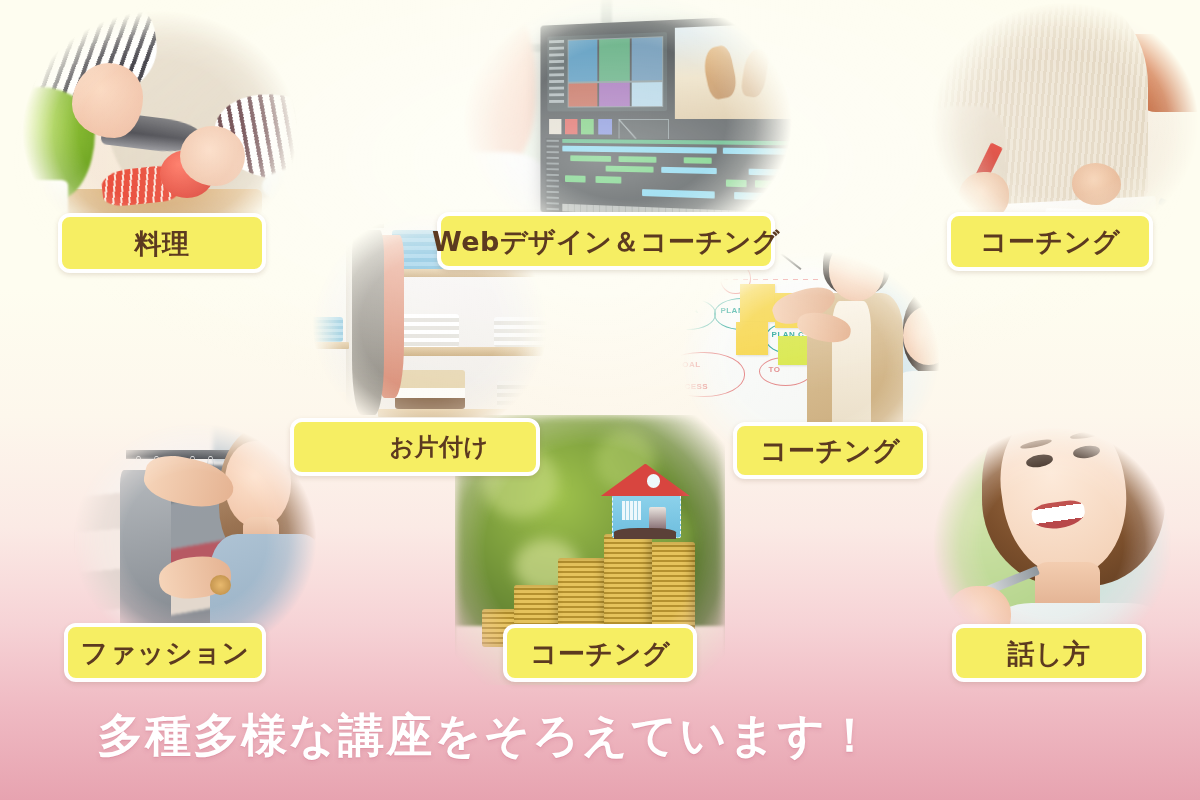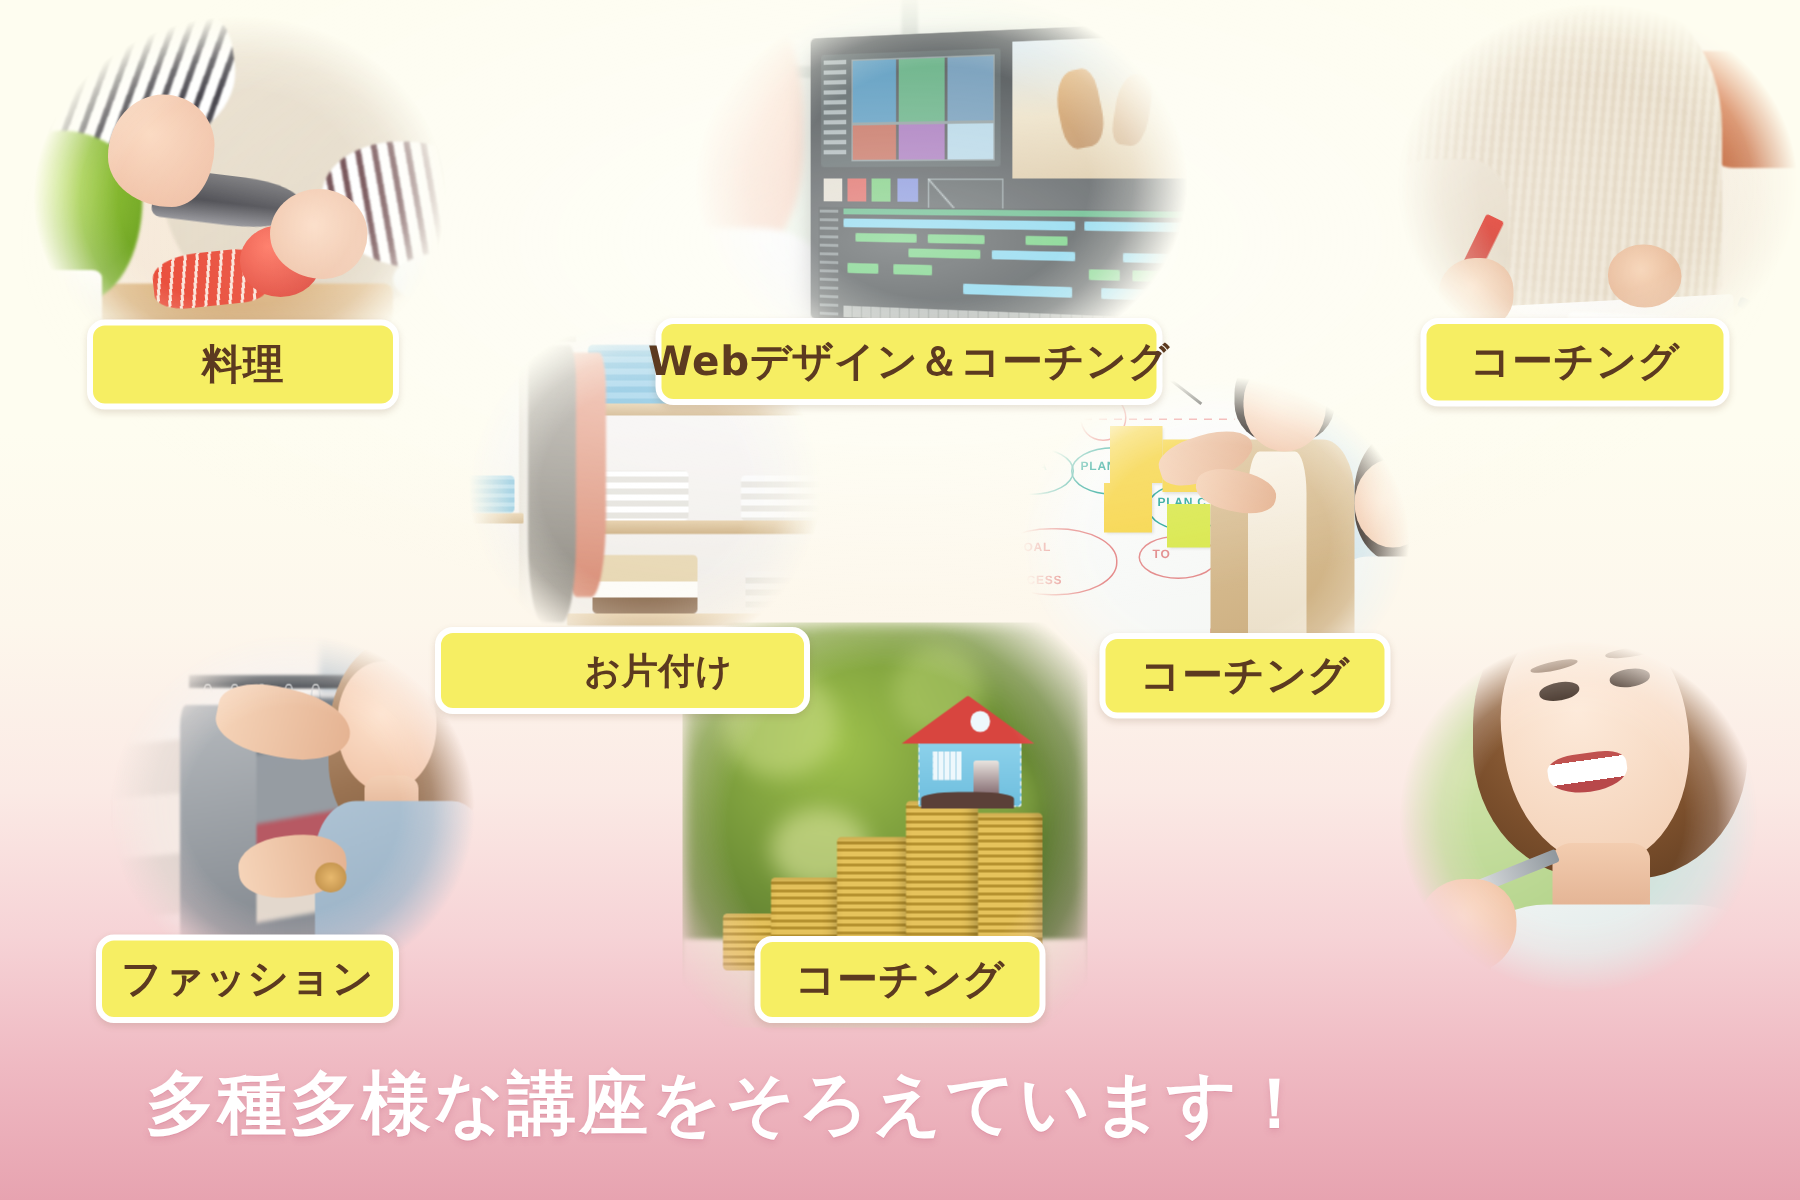--- a/index.html
+++ b/index.html
@@ -609,16 +609,17 @@
 
   <div class="bg-wash"></div>
 
   <div class="label" id="lb-cooking">料理</div>
   <div class="label" id="lb-web">Webデザイン＆コーチング</div>
   <div class="label" id="lb-writing">コーチング</div>
   <div class="label" id="lb-tidy">お片付け</div>
   <div class="label" id="lb-fashion">ファッション</div>
   <div class="label" id="lb-coach">コーチング</div>
   <div class="label" id="lb-money">コーチング</div>
+  <div class="label" id="lb-speak">話し方</div>
 
   <div class="headline">多種多様な講座をそろえています！</div>
 
 </div>
 
 </body></html>

